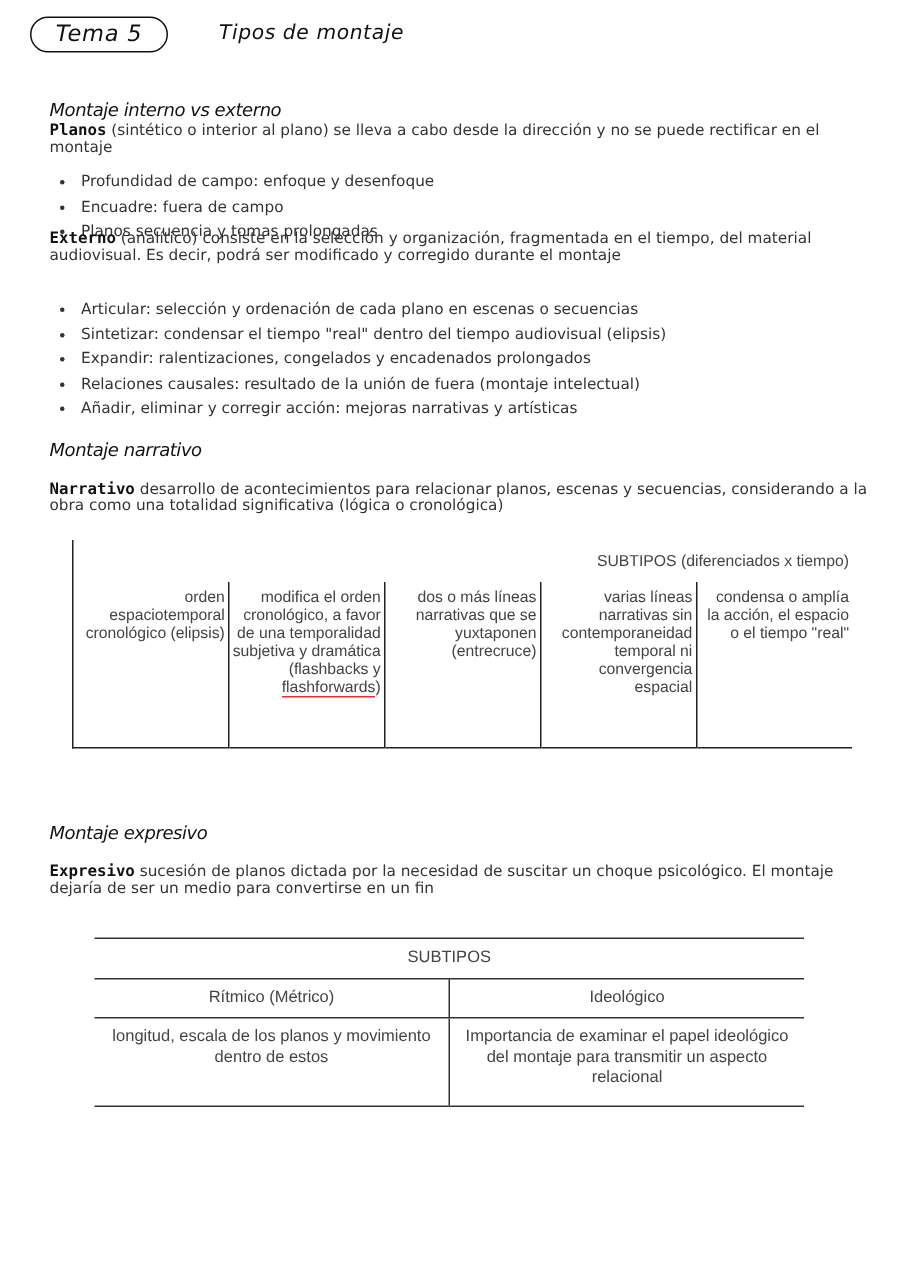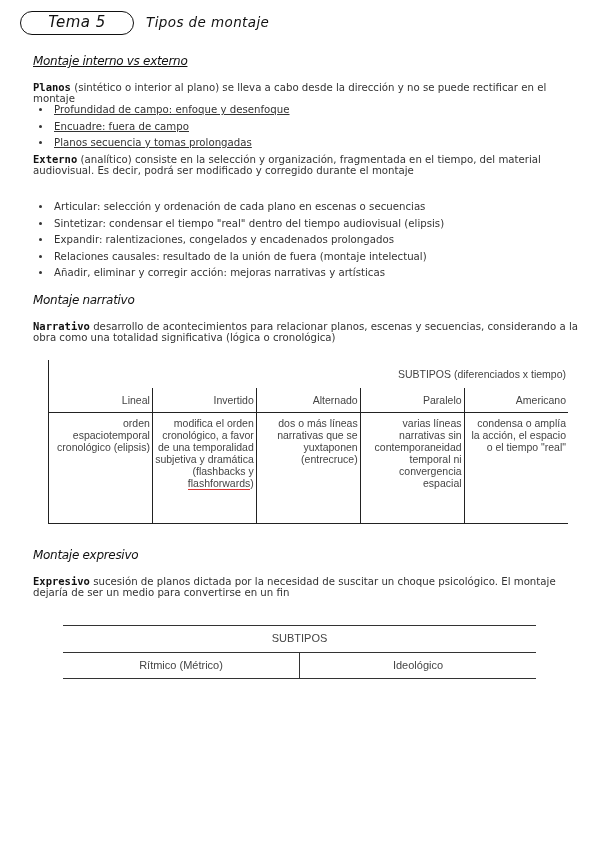--- a/index.html
+++ b/index.html
@@ -1,21 +1,21 @@
 <!DOCTYPE html>
 <html><head>
   <meta charset="utf-8">
   <style>
     html, body { margin: 0; padding: 0; background: #ffffff; }
     body {
       width: 600px; height: 848px; position: relative; overflow: hidden;
       font-family: "DejaVu Sans", sans-serif; color: #222;
     }
     .pill {
-      position: absolute; left: 20px; top: 11px; width: 114px; height: 24px;
+      position: absolute; left: 20px; top: 11px; width: 92px; height: 24px;
       border: 1.5px solid #111; border-radius: 13px; box-sizing: border-box;
       text-align: center; font-family: "DejaVu Sans", sans-serif; font-style: italic;
       font-size: 15px; line-height: 21px; letter-spacing: 0.5px; color: #111;
     }
     .doc-title {
       position: absolute; left: 146px; top: 14px; font-size: 13.5px; font-style: italic;
       letter-spacing: 0.4px; color: #111;
     }
     .h2 {
       position: absolute; left: 33px; font-size: 12px; font-style: italic; color: #111;
@@ -56,26 +56,26 @@
     .t2 .hdr td { height: 25px; vertical-align: middle; border-bottom: 1.5px solid #333; }
     .t2 .hdr td + td, .t2 .body td + td { border-left: 1.5px solid #333; }
     .t2 .body td { height: 52px; padding-top: 6px; border-bottom: 1.5px solid #333; }
   </style>
 </head>
 <body>
 
 <div class="pill">Tema 5</div>
 <div class="doc-title">Tipos de montaje</div>
 
-<div class="h2" style="top:54px;text-decoration:underline;">Montaje interno vs externo</div>
+<div class="h2" style="top:66px;">Montaje interno vs externo</div>
 
 <div class="para" style="top:82px;">
   <b>Planos</b><span> (sintético o interior al plano) se lleva a cabo desde la dirección y no se puede rectificar en el montaje</span>
 </div>
-<ul class="bullets" style="top:102px;text-decoration:underline;">
+<ul class="bullets" style="top:114px;">
   <li>Profundidad de campo: enfoque y desenfoque</li>
   <li>Encuadre: fuera de campo</li>
   <li>Planos secuencia y tomas prolongadas</li>
 </ul>
 
 <div class="para" style="top:154px;">
   <b>Externo</b><span> (analítico) consiste en la selección y organización, fragmentada en el tiempo, del material audiovisual. Es decir, podrá ser modificado y corregido durante el montaje</span>
 </div>
 <ul class="bullets" style="top:199px;">
   <li>Articular: selección y ordenación de cada plano en escenas o secuencias</li>
@@ -88,27 +88,20 @@
 <div class="h2" style="top:293px;">Montaje narrativo</div>
 <div class="para" style="top:321px;">
   <b>Narrativo</b><span> desarrollo de acontecimientos para relacionar planos, escenas y secuencias, considerando a la obra como una totalidad significativa (lógica o cronológica)</span>
 </div>
 
 <table class="t1">
   <tbody>
       <tr class="cap">
     <td colspan="5">SUBTIPOS (diferenciados x tiempo)</td>
   </tr>
-  <tr class="hdr">
-    <td>Lineal</td>
-    <td>Invertido</td>
-    <td>Alternado</td>
-    <td>Paralelo</td>
-    <td>Americano</td>
-  </tr>
   <tr class="body">
     <td>orden espaciotemporal cronológico (elipsis)</td>
     <td><span>modifica el orden cronológico, a favor de una temporalidad subjetiva y dramática (flashbacks y </span><span class="ul" style="border-bottom-color: rgb(221, 51, 51);">flashforwards</span><span>)</span></td>
     <td>dos o más líneas narrativas que se yuxtaponen (entrecruce)</td>
     <td>varias líneas narrativas sin contemporaneidad temporal ni convergencia espacial</td>
     <td>condensa o amplía la acción, el espacio o el tiempo "real"</td>
   </tr>
 </tbody>
   </table>
 
@@ -119,14 +112,18 @@
 
 <table class="t2">
   <tbody>
       <tr class="cap">
     <td colspan="2">SUBTIPOS</td>
   </tr>
   <tr class="hdr">
     <td>Rítmico (Métrico)</td>
     <td>Ideológico</td>
   </tr>
+  <tr class="body">
+    <td>longitud, escala de los planos y movimiento dentro de estos</td>
+    <td>Importancia de examinar el papel ideológico del montaje para transmitir un aspecto relacional</td>
+  </tr>
 </tbody>
   </table>
 
 </body></html>

